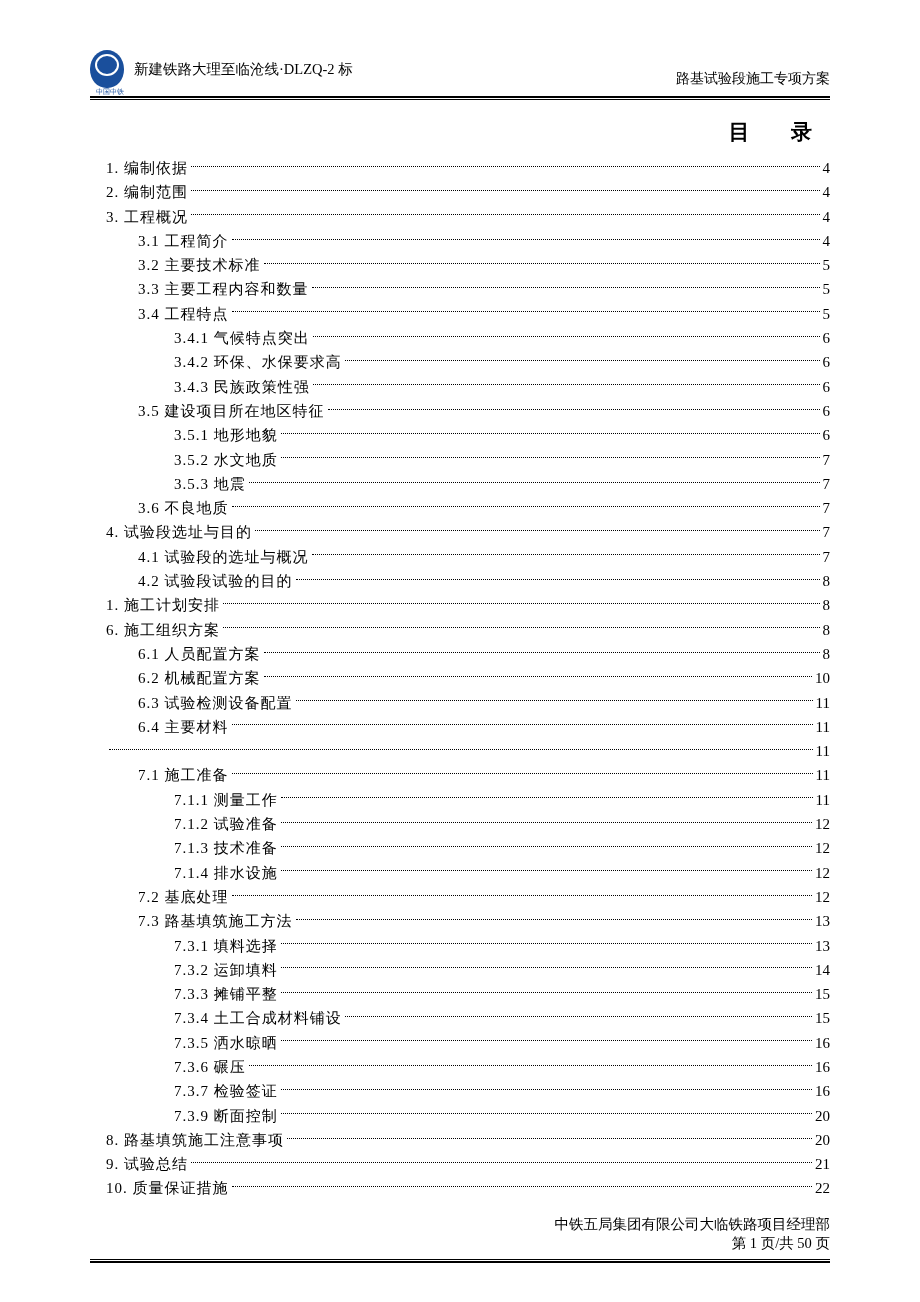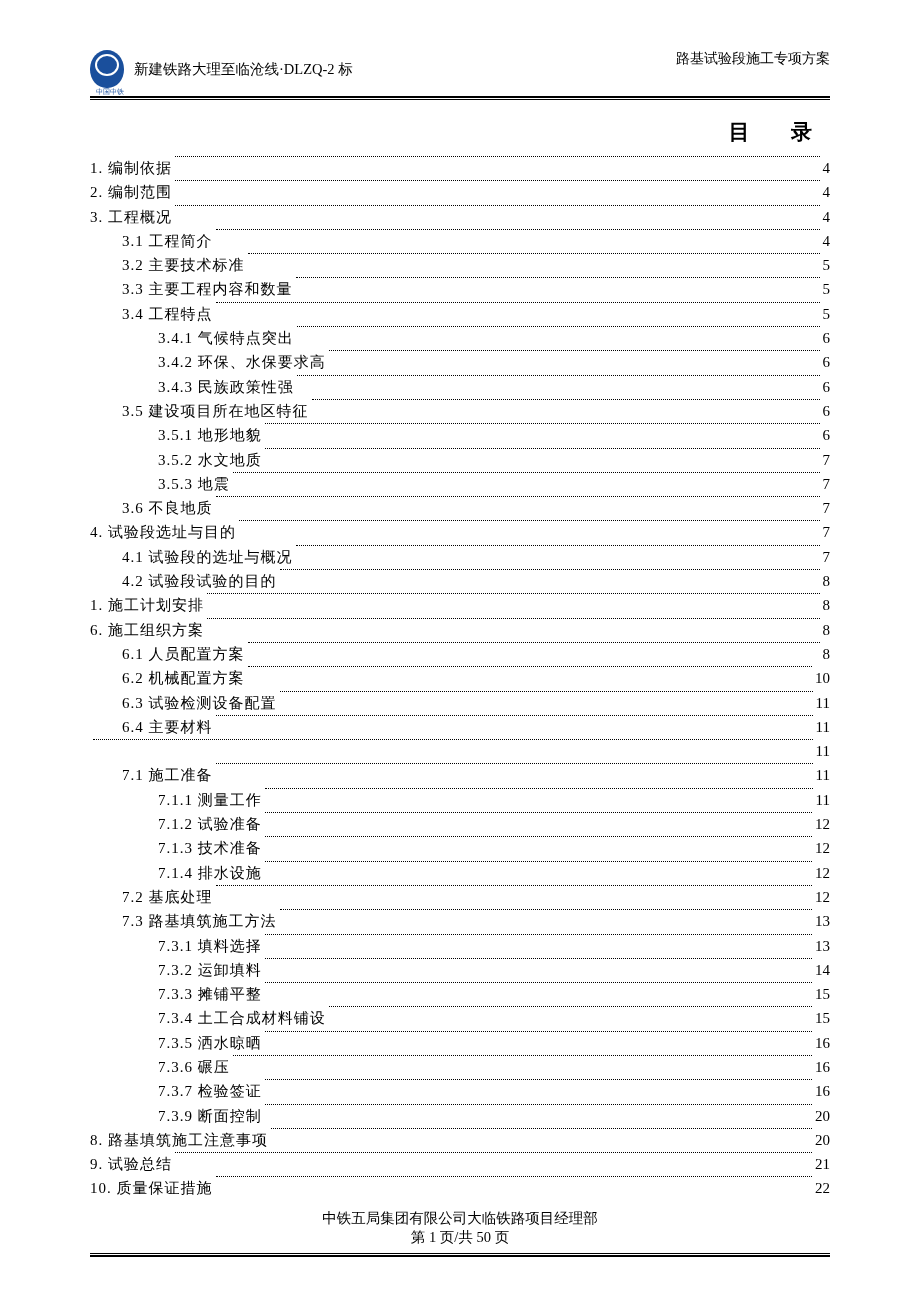--- a/index.html
+++ b/index.html
@@ -11,21 +11,21 @@
     color: #000;
     width: 920px;
   }
   .page {
     width: 920px;
     padding: 50px 90px 40px 90px;
   }
   .header-row {
     display: flex;
     justify-content: space-between;
-    align-items: flex-start;
+    align-items: flex-end;
     padding-bottom: 6px;
   }
   .header-double-line {
     border-top: 2.5px solid #000;
     margin-top:2px;
     border-bottom: 1px solid #000;
     height: 4px;
     margin-bottom: 18px;
   }
   .header-left {
@@ -64,44 +64,45 @@
     font-size: 21px;
     font-weight: bold;
     letter-spacing: 18px;
     margin: 2px 0 10px 0;
   }
   .toc-list {
     font-size: 15px;
   }
   .toc-row {
     display: flex;
-    align-items: flex-start;
+    align-items: center;
     line-height: 1.62;
     white-space: nowrap;
+    margin-left: 16px;
   }
   .toc-label {
     flex: 0 0 auto;
     letter-spacing: 1px;
   }
   .toc-dots {
     flex: 1 1 auto;
     border-bottom: 1.5px dotted #000;
     margin: 0 3px 4px 3px;
     min-width: 10px;
   }
   .toc-page {
     flex: 0 0 auto;
   }
   .lvl0 { padding-left: 0; }
   .lvl1 { padding-left: 32px; }
   .lvl2 { padding-left: 68px; }
   .footer {
-    text-align: center;
+    text-align: right;
     font-size: 14.5px;
-    margin-top: 8px;
+    margin-top: 14px;
   }
   .footer-double-line{
     border-top:1px solid #000;
     border-bottom:2.5px solid #000;
     height:4px;
     margin-top:6px;
   }
 </style>
 </head>
 <body>

